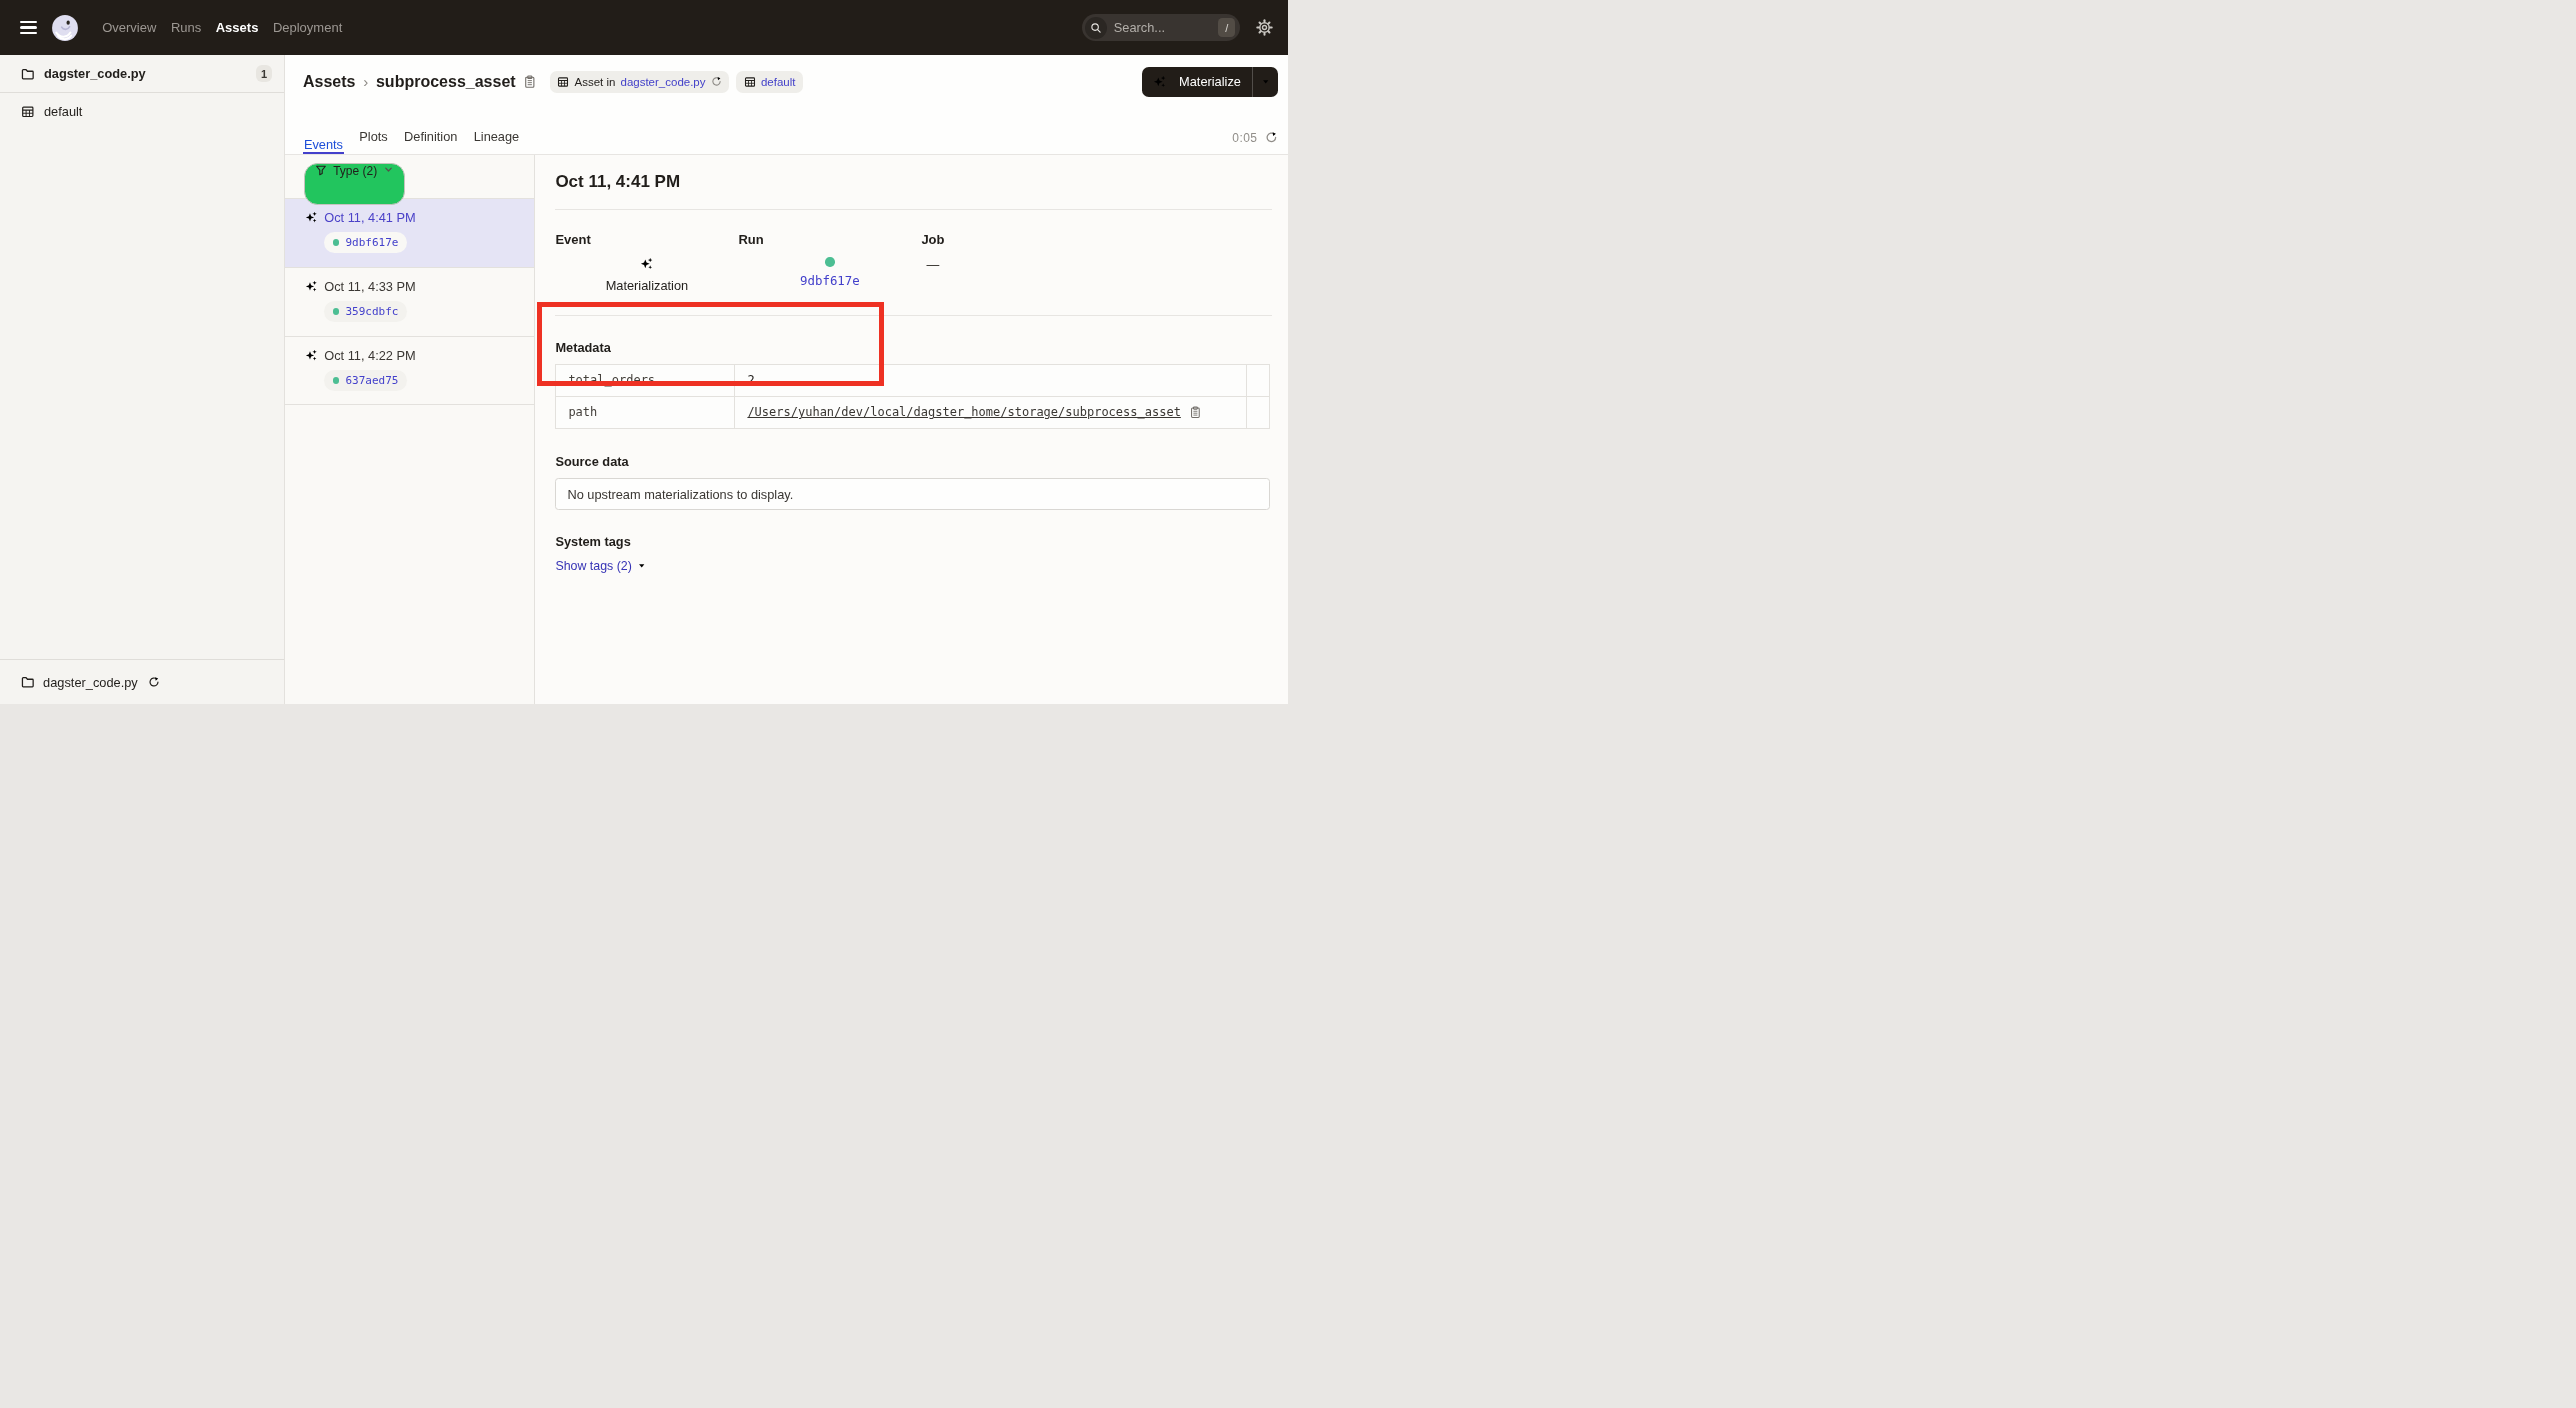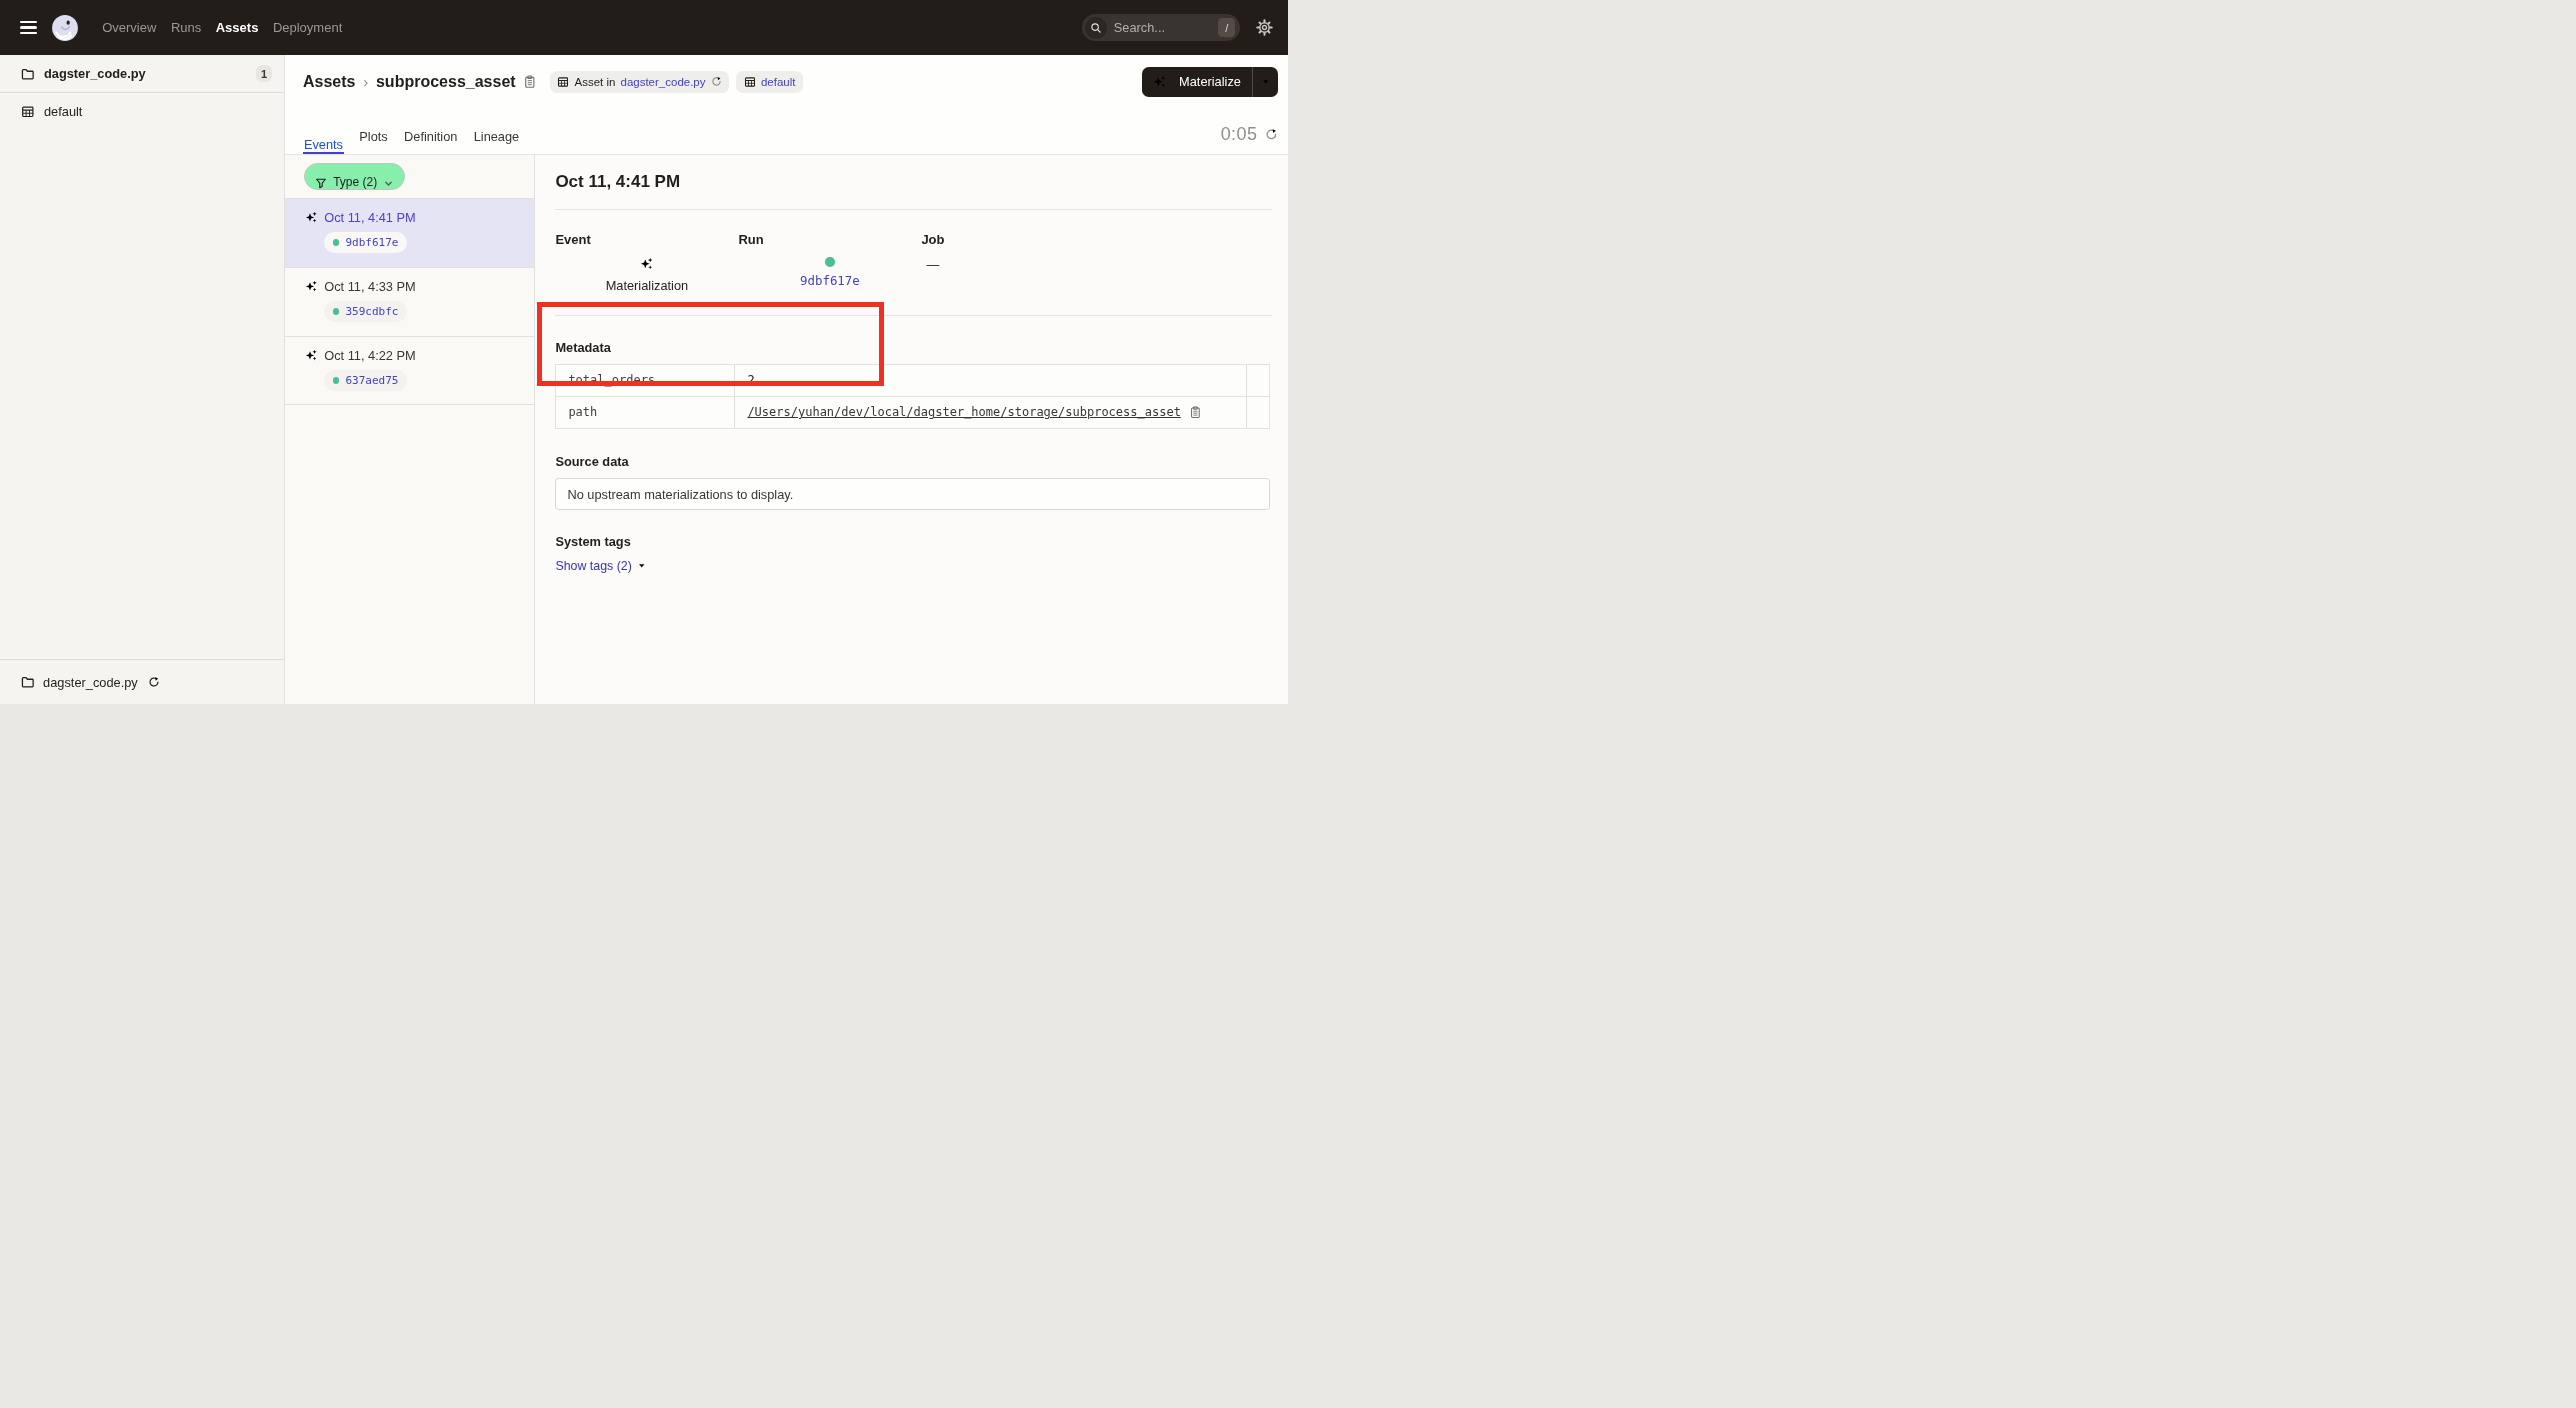--- a/index.html
+++ b/index.html
@@ -62,29 +62,29 @@
   .materialize .mat-main { display:flex; align-items:center; gap:12px; padding:0 11px; font-size:12.8px; font-weight:500;
                  background:none; border:none; color:#fff; cursor:pointer; }
   .materialize .mat-div { width:0.9px; background:rgba(255,255,255,.22); margin:0; }
   .materialize .mat-caret { width:25px; display:flex; align-items:center; justify-content:center;
                  background:none; border:none; color:#fff; cursor:pointer; }
   .tab-row { position:absolute; left:18px; right:10.2px; bottom:0; display:flex; align-items:flex-end; gap:14.5px; }
   .tab { background:none; border:none; font-size:12.8px; font-weight:500; color:#3A3733; cursor:pointer;
          padding:0 0.9px 10.2px; font-family:"Liberation Sans", sans-serif; }
   .tab.active { color:#1d4ed8; border-bottom:2.6px solid #4340CB; padding-bottom:0; }
   .timer-wrap { margin-left:auto; display:flex; align-items:center; gap:7.7px; padding-bottom:9.4px; color:#918E89; }
-  .timer { font-size:18px; letter-spacing:0.4px; }
+  .timer { font-size:12px; letter-spacing:0.4px; }
   .refreshbtn { background:none; border:none; color:#918E89; cursor:pointer; display:flex; }
 
   
   .content { flex:1; display:flex; min-height:0; }
   .events-col { width:250px; flex:none; background:#FAF9F6; border-right:0.9px solid #E3E1DD; }
   .filter-strip { height:43px; padding:7.7px 0 0 19px; }
-  .filter-btn { height:27px; border:0.9px solid #C6C3BE; border-radius:13.6px; background:#86efac;
-                display:inline-flex; align-items:flex-end; gap:6px; padding:0 10.2px; font-size:12px;
+  .filter-btn { height:42px; border:0.9px solid #C6C3BE; border-radius:13.6px; background:#22c55e;
+                display:inline-flex; align-items:flex-start; gap:6px; padding:0 10.2px; font-size:12px;
                 color:#211E1B; cursor:pointer; font-family:"Liberation Sans", sans-serif; }
   .filter-btn .chev { color:#55514C; }
   .ev-row { height:69px; border-top:0.9px solid #E3E1DD; padding:11px 0 0 19.6px; cursor:pointer; }
   .ev-row.selected { background:#E5E4F5; }
   .ev-line1 { display:flex; align-items:center; gap:6.8px; }
   .ev-line1 .spark { color:#211E1B; }
   .ev-time { font-size:12.8px; color:#3A3733; }
   .ev-row.selected .ev-time { color:#4B42C8; }
   .ev-pill { margin:6.8px 0 0 19.6px; height:21px; border-radius:11px; background:#F3F2EE;
              display:inline-flex; align-items:center; gap:6px; padding:0 8.5px; cursor:pointer; border:none; }

